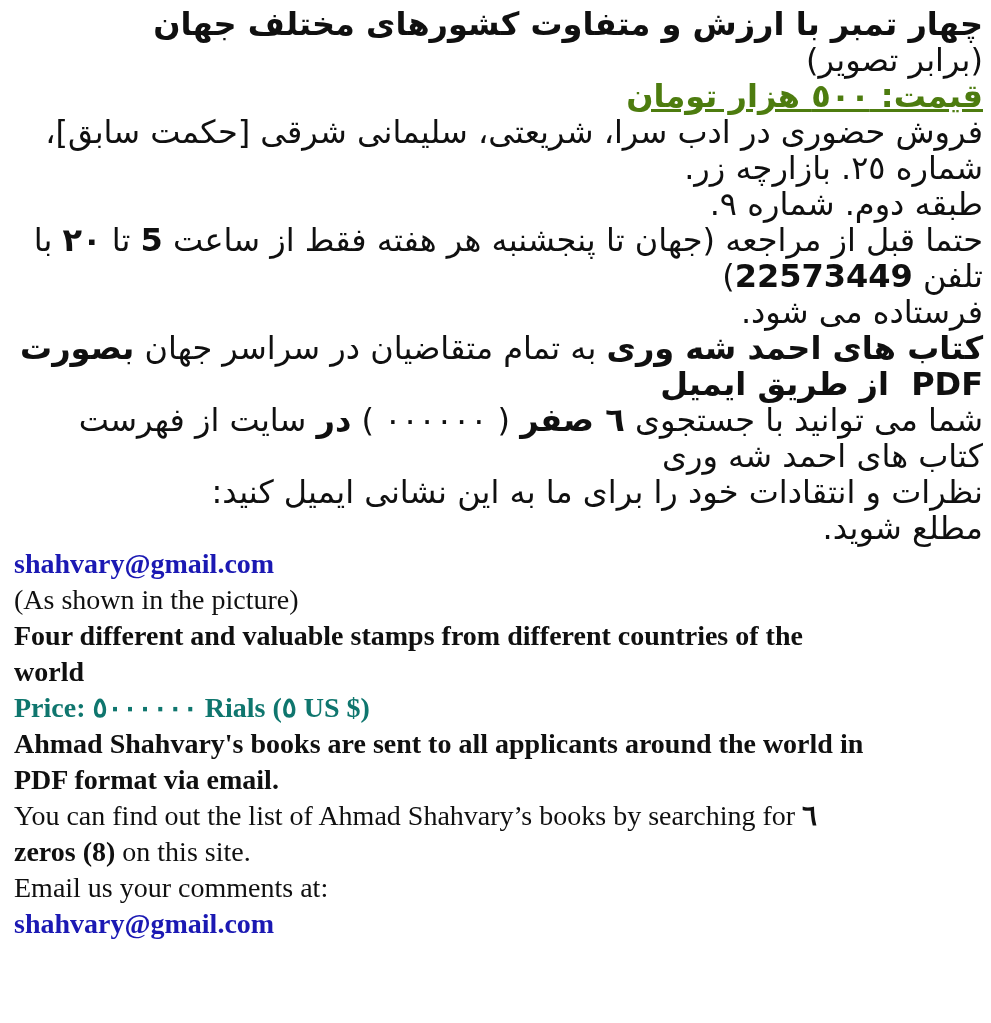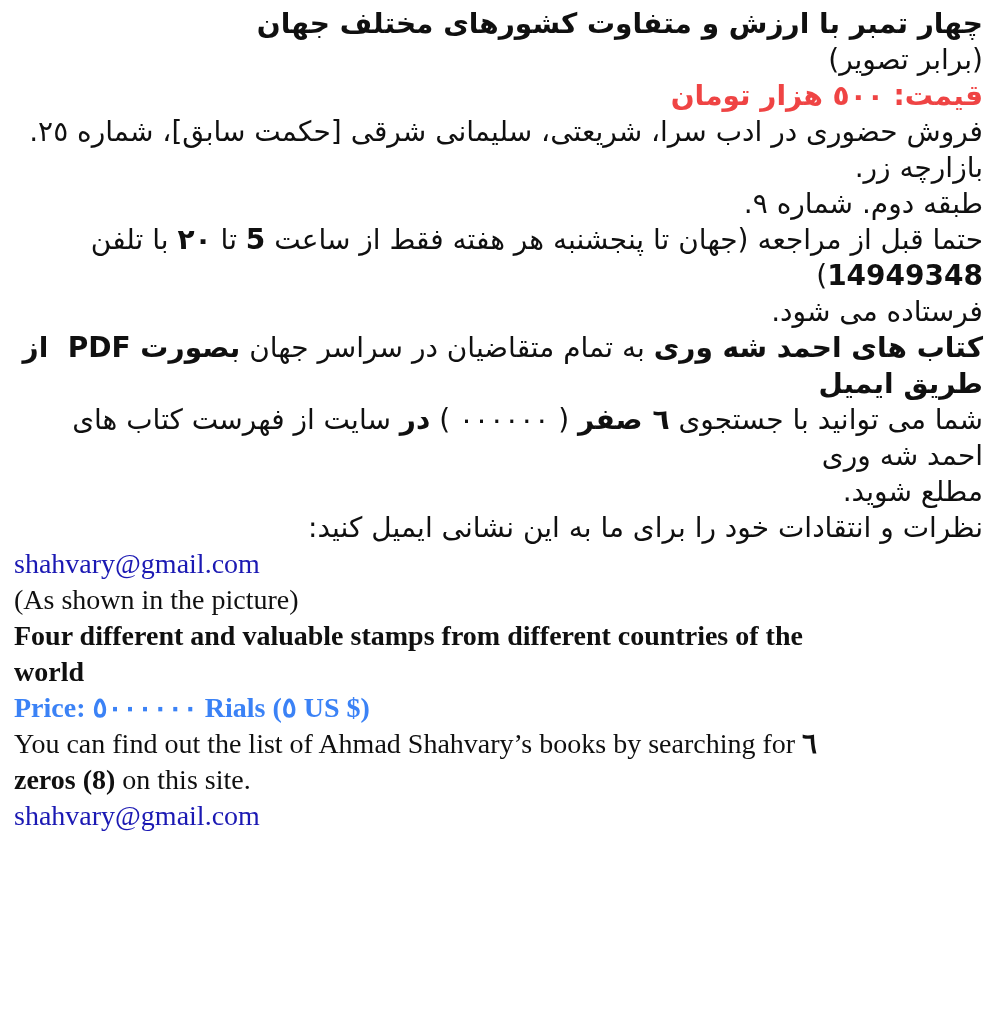--- a/index.html
+++ b/index.html
@@ -6,45 +6,47 @@
   body{
     width:991px;height:1023px;overflow:hidden;
     font-family:"Liberation Serif",serif;
     color:#101010;
   }
   .doc{padding:6px 8px 0 14px;}
   .para{margin:0;line-height:36px;white-space:normal;}
   .para.rtl{
     direction:rtl;text-align:right;
     font-family:"DejaVu Sans",sans-serif;
-    font-size:28px;
+    font-size:32px;
   }
   .para.ltr{
     direction:ltr;text-align:left;
     font-family:"Liberation Serif",serif;
     font-size:28px;
   }
   .run{white-space:pre-wrap;}
   .b{font-weight:bold;}
-  a.link{text-decoration:none;font-weight:normal;}
+  a.link{text-decoration:none;font-weight:bold;}
 </style>
 </head>
 <body style="background: rgb(255, 255, 255); color: rgb(16, 16, 16);">
 
 <div class="doc">
     <div class="para rtl"><span class="run b">چهار تمبر با ارزش و متفاوت کشورهای مختلف جهان</span></div>
     <div class="para rtl"><span class="run">(برابر تصویر)</span></div>
-    <div class="para rtl"><span class="run b" style="color: #ef4444;">قیمت: ٥٠٠ هزار تومان</span></div>
+    <div class="para rtl"><span class="run b" style="color: #4d7c0f; text-decoration: underline;">قیمت: ٥٠٠ هزار تومان</span></div>
     <div class="para rtl"><span class="run">فروش حضوری در ادب سرا، شریعتی، سلیمانی شرقی [حکمت سابق]، شماره ٢٥. بازارچه زر.</span></div>
     <div class="para rtl"><span class="run">طبقه دوم. شماره ٩.</span></div>
-    <div class="para rtl"><span class="run">حتما قبل از مراجعه (جهان تا پنجشنبه هر هفته فقط از ساعت </span><span class="run b">5</span><span class="run"> تا </span><span class="run b">٢٠</span><span class="run"> با تلفن </span><span class="run b">14949348</span><span class="run">)</span></div>
+    <div class="para rtl"><span class="run">حتما قبل از مراجعه (جهان تا پنجشنبه هر هفته فقط از ساعت </span><span class="run b">5</span><span class="run"> تا </span><span class="run b">٢٠</span><span class="run"> با تلفن </span><span class="run b">22573449</span><span class="run">)</span></div>
     <div class="para rtl"><span class="run">فرستاده می شود.</span></div>
     <div class="para rtl"><span class="run b">کتاب های احمد شه وری</span><span class="run"> به تمام متقاضیان در سراسر جهان </span><span class="run b">بصورت PDF  از طریق ایمیل</span></div>
     <div class="para rtl"><span class="run">شما می توانید با جستجوی </span><span class="run b">٦ صفر</span><span class="run"> ( ٠٠٠٠٠٠ ) </span><span class="run b">در</span><span class="run"> سایت از فهرست کتاب های احمد شه وری</span></div>
+    <div class="para rtl"><span class="run">نظرات و انتقادات خود را برای ما به این نشانی ایمیل کنید:</span></div>
     <div class="para rtl"><span class="run">مطلع شوید.</span></div>
-    <div class="para rtl"><span class="run">نظرات و انتقادات خود را برای ما به این نشانی ایمیل کنید:</span></div>
     <div class="para ltr"><a href="#" class="run b link" style="color: rgb(27, 25, 179);">shahvary@gmail.com</a></div>
     <div class="para ltr"><span class="run">(As shown in the picture)</span></div>
     <div class="para ltr"><span class="run b">Four different and valuable stamps from different countries of the</span><br><span class="run b">world</span></div>
-    <div class="para ltr"><span class="run b" style="color: #3b82f6;">Price: ٥٠٠٠٠٠٠ Rials (٥ US $)</span></div>
+    <div class="para ltr"><span class="run b" style="color: #0f766e;">Price: ٥٠٠٠٠٠٠ Rials (٥ US $)</span></div>
+    <div class="para ltr"><span class="run b">Ahmad Shahvary's books are sent to all applicants around the world in</span><br><span class="run b">PDF format via email.</span></div>
     <div class="para ltr"><span class="run">You can find out the list of Ahmad Shahvary’s books by searching for </span><span class="run b">٦</span><br><span class="run b">zeros (8)</span><span class="run"> on this site.</span></div>
+    <div class="para ltr"><span class="run">Email us your comments at:</span></div>
     <div class="para ltr"><a href="#" class="run b link" style="color: rgb(27, 25, 179);">shahvary@gmail.com</a></div>
   </div>
 
 </body></html>

